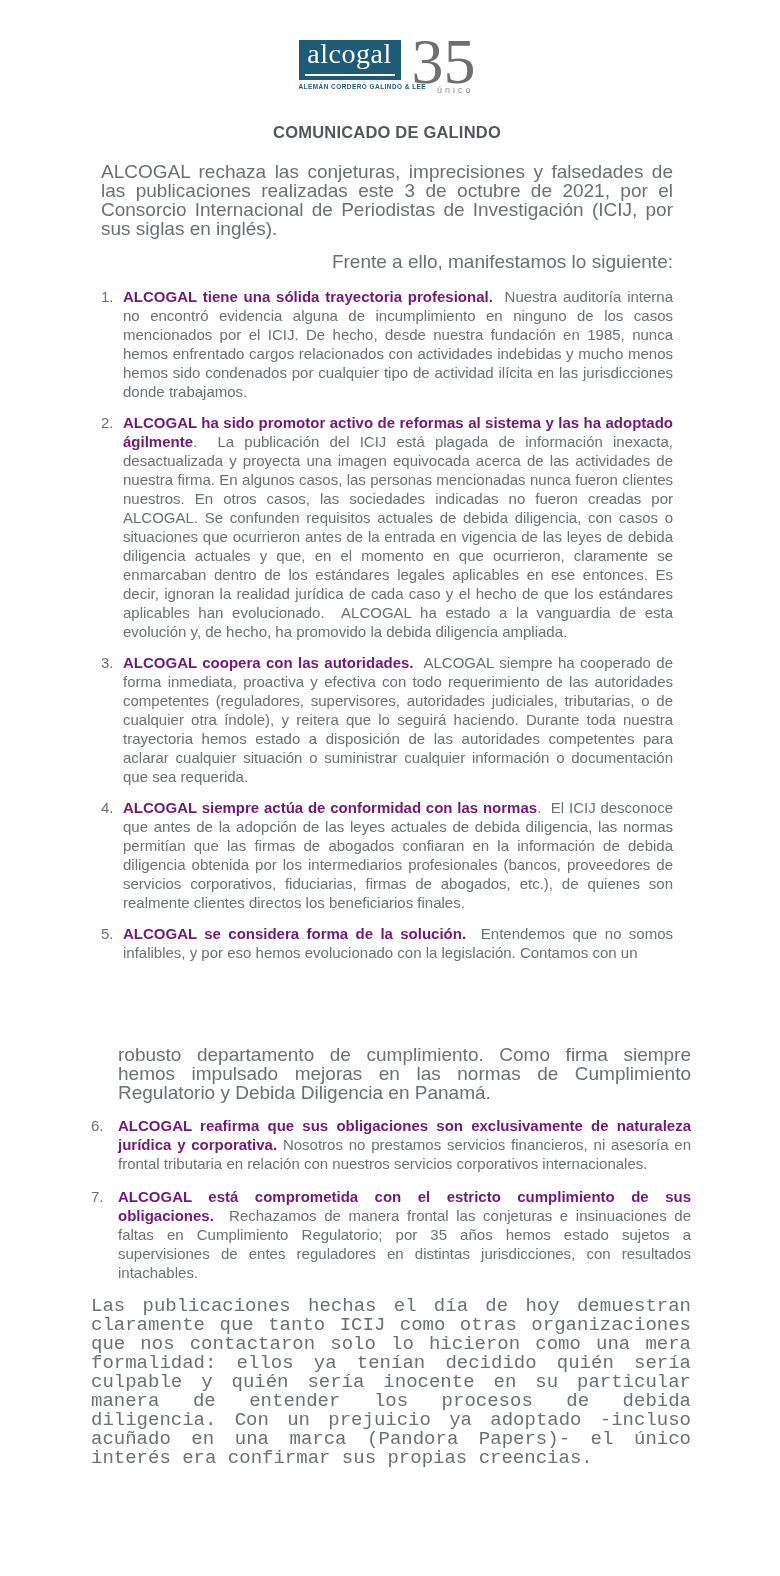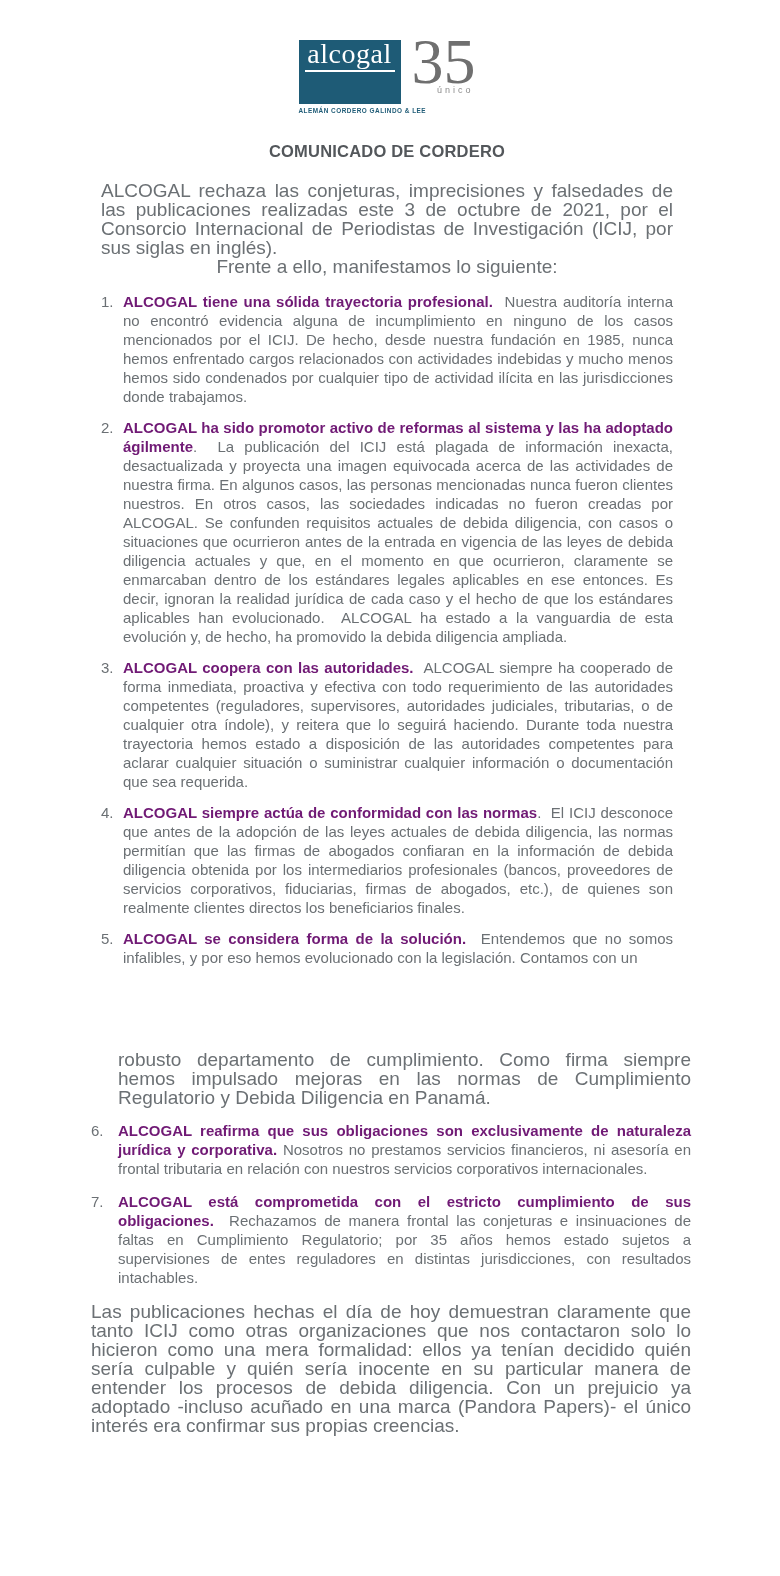--- a/index.html
+++ b/index.html
@@ -21,26 +21,26 @@
   .page-2 { padding: 0 89px 0 91px; }
 
   
   .logo-row {
     display: flex;
     justify-content: center;
     align-items: flex-start;
   }
   .logo-box {
     width: 102px;
-    height: 64px;
+    height: 40px;
     background: #1e5b76;
     display: flex;
     flex-direction: column;
     align-items: center;
-    justify-content: flex-start;
+    justify-content: space-between;
     box-sizing: border-box;
     padding-bottom: 4px;
   }
   .logo-wordmark {
     font-family: "Liberation Serif", "DejaVu Serif", serif;
     font-size: 28px;
     line-height: 1;
     color: #ffffff;
     letter-spacing: 0.5px;
   }
@@ -87,40 +87,40 @@
     font-weight: 700;
     color: #53575b;
     letter-spacing: 0.2px;
   }
   .para {
     font-size: 19px;
     line-height: 19px;
     text-align: justify;
   }
   .intro-1 { margin-top: 20px; }
-  .intro-2 { text-align: center; }
+  .intro-2 { margin-top: 14px; text-align: right; }
 
   .list-item {
     display: flex;
     font-size: 15px;
     line-height: 19px;
     margin-top: 12px;
   }
   .list-item.first { margin-top: 16px; }
   .item-number { flex: 0 0 22px; }
   .page-2 .item-number { flex: 0 0 27px; }
   .item-body { flex: 1; text-align: justify; }
   .bold-lead { font-weight: 700; color: #701a75; }
 
   .continuation {
     margin-top: 83px;
     margin-left: 27px;
   }
   .page-2 .list-item { margin-top: 14px; }
-  .closing-1 { margin-top: 15px; }
+  .closing-1 { margin-top: 15px; font-family: Liberation Mono, monospace; }
   .closing-2 { margin-top: 13px; }
 </style>
 </head>
 <body>
 
 <div class="page page-1">
 
   <div class="logo-row">
     <div class="logo-block">
       <div class="logo-box">
@@ -128,21 +128,21 @@
         <div class="logo-rule"></div>
       </div>
       <div class="logo-tagline">ALEMÁN CORDERO GALINDO &amp; LEE</div>
     </div>
     <div class="anniv-block">
       <div class="anniv-number">35</div>
       <div class="anniv-word">único</div>
     </div>
   </div>
 
-  <div class="doc-title">COMUNICADO DE CORDERO</div>
+  <div class="doc-title">COMUNICADO DE GALINDO</div>
 
   <div class="para intro-1">ALCOGAL rechaza las conjeturas, imprecisiones y falsedades de las publicaciones realizadas este 3 de octubre de 2021, por el Consorcio Internacional de Periodistas de Investigación (ICIJ, por sus siglas en inglés).</div>
   <div class="para intro-2">Frente a ello, manifestamos lo siguiente:</div>
 
   <div class="list-item first">
     <span class="item-number">1.</span>
     <div class="item-body"><span class="bold-lead">ALCOGAL tiene una sólida trayectoria profesional.</span><span>&nbsp; Nuestra auditoría interna no encontró evidencia alguna de incumplimiento en ninguno de los casos mencionados por el ICIJ. De hecho, desde nuestra fundación en 1985, nunca hemos enfrentado cargos relacionados con actividades indebidas y mucho menos hemos sido condenados por cualquier tipo de actividad ilícita en las jurisdicciones donde trabajamos.</span></div>
   </div>
 
   <div class="list-item">

